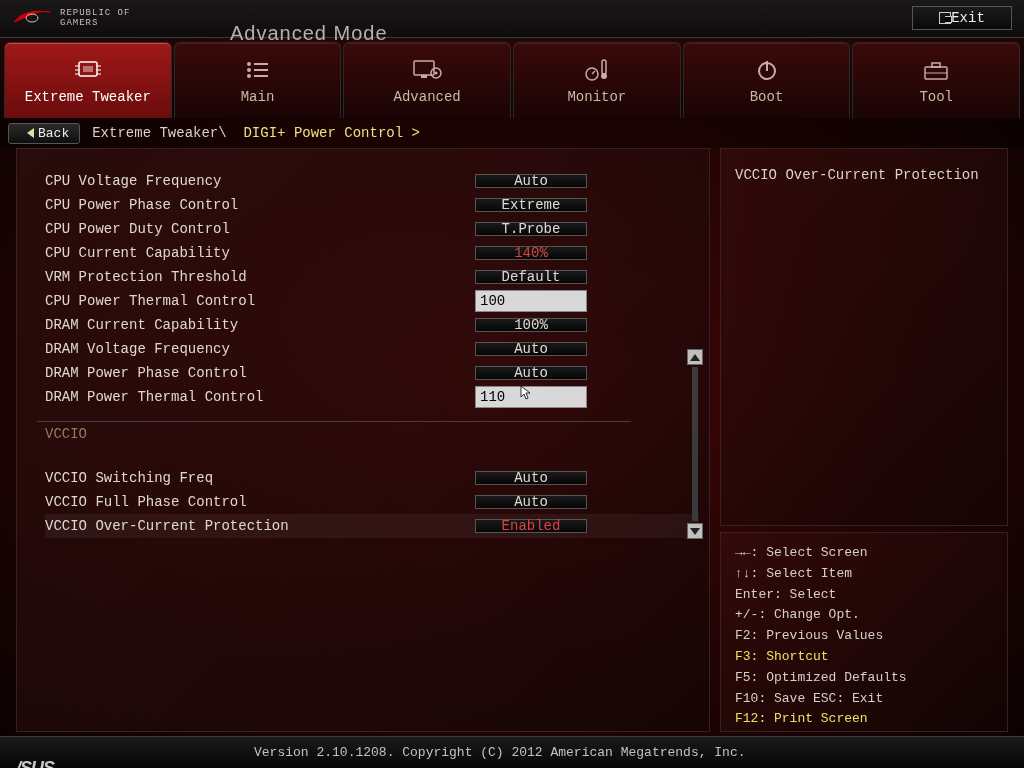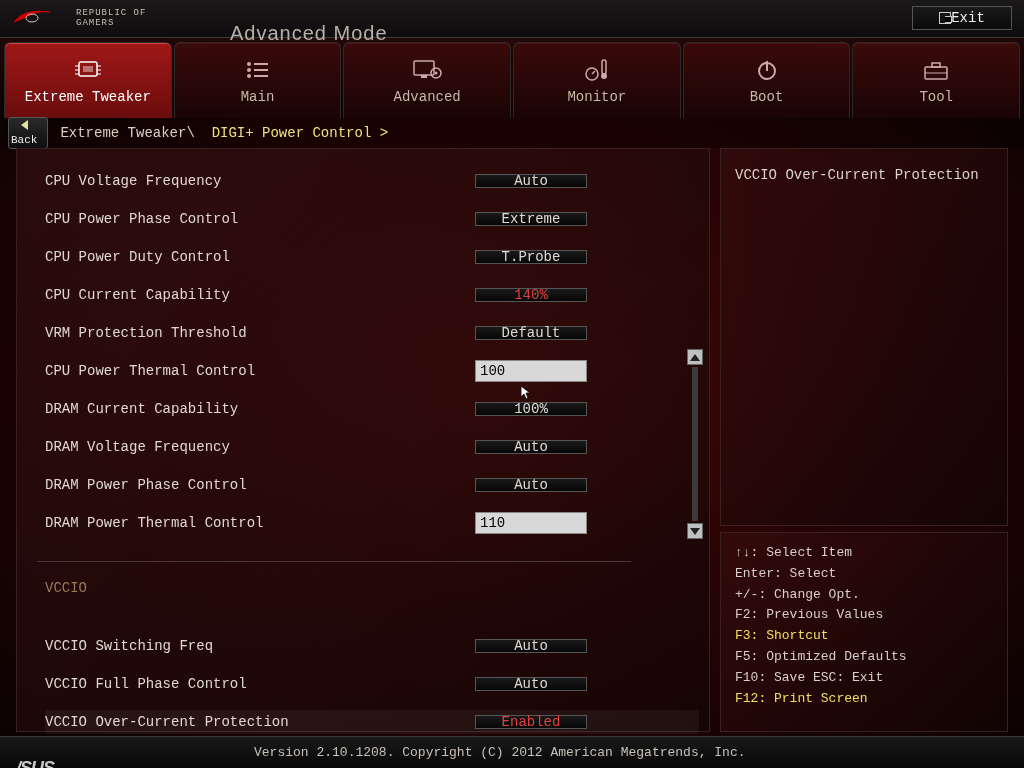--- a/index.html
+++ b/index.html
@@ -14,21 +14,21 @@
 }
 .header {
   height:38px;
   display:flex;
   align-items:center;
   padding:0 10px;
   background: linear-gradient(to bottom, #1a1818 0%, #0e0c0c 100%);
   border-bottom:1px solid #3a3a3a;
   position:relative;
 }
-.logo-area { display:flex; align-items:center; gap:24px; }
+.logo-area { display:flex; align-items:center; gap:8px; }
 .logo-eye {
   width:42px; height:26px;
   position:relative;
 }
 .logo-eye svg { width:100%; height:100%; }
 .logo-text { font-size:9px; letter-spacing:1px; color:#c8c0b8; line-height:1.1; }
 .mode-title {
   position:absolute; left:230px; top:22px;
   font-size:20px; color:#b8b0a8; font-family:Arial,sans-serif; letter-spacing:1px;
 }
@@ -75,45 +75,44 @@
   height:30px;
   display:flex; align-items:center;
   padding:0 8px;
   gap:12px;
   background:rgba(0,0,0,0.3);
 }
 .back-btn {
   background:linear-gradient(to bottom,#2a2a2a,#0e0e0e);
   border:1px solid #555;
   color:#eee;
-  padding:2px 10px 2px 2px;
+  padding:2px 10px 2px 18px;
   display:flex; align-items:center; gap:4px;
-  font-family:inherit; font-size:11px; cursor:pointer;
+  font-family:inherit; font-size:13px; cursor:pointer;
   border-radius:3px;
-  flex-direction:column;
 }
 .back-btn .arr { display:inline-block; width:0; height:0; border-top:5px solid transparent; border-bottom:5px solid transparent; border-right:7px solid #e0e0a0; }
 .breadcrumb { color:#d8d0c0; font-size:14px; }
 .breadcrumb .hl { color:#f0e080; }
 .breadcrumb .chev { color:#f0e080; }
 
 .main-area {
   position:absolute;
   top:148px; left:16px; right:16px; bottom:36px;
   display:flex;
   gap:10px;
 }
 .settings-panel {
   flex:1;
   background:linear-gradient(135deg, rgba(60,20,20,0.5), rgba(20,5,5,0.7));
   border:1px solid #3a2020;
   padding:20px 10px 10px 28px;
   position:relative;
 }
-.settings-list { display:flex; flex-direction:column; gap:14px; }
+.settings-list { display:flex; flex-direction:column; }
 .setting-row {
   display:flex; align-items:center;
   height:24px;
 }
 .setting-row.selected { background:rgba(255,255,255,0.05); border-radius:2px; }
 .setting-label { flex:0 0 430px; color:#e0d8d0; font-size:14px; }
 .setting-value {
   width:112px; height:14px;
   background:linear-gradient(to bottom,#1a1a1a,#060606);
   border:1px solid #555;
@@ -360,20 +359,21 @@
       <div class="scroll-track"></div>
       <div class="scroll-btn dn"></div>
     </div>
   </div>
 
   <div class="side-panel">
     <div class="help-box">
       <div>VCCIO Over-Current Protection</div>
     </div>
     <div class="keys-box">
+      <div>→←: Select Screen</div>
       <div>↑↓: Select Item</div>
       <div>Enter: Select</div>
       <div>+/-: Change Opt.</div>
       <div>F2: Previous Values</div>
       <div class="hl">F3: Shortcut</div>
       <div>F5: Optimized Defaults</div>
       <div>F10: Save  ESC: Exit</div>
       <div class="hl">F12: Print Screen</div>
     </div>
   </div>

